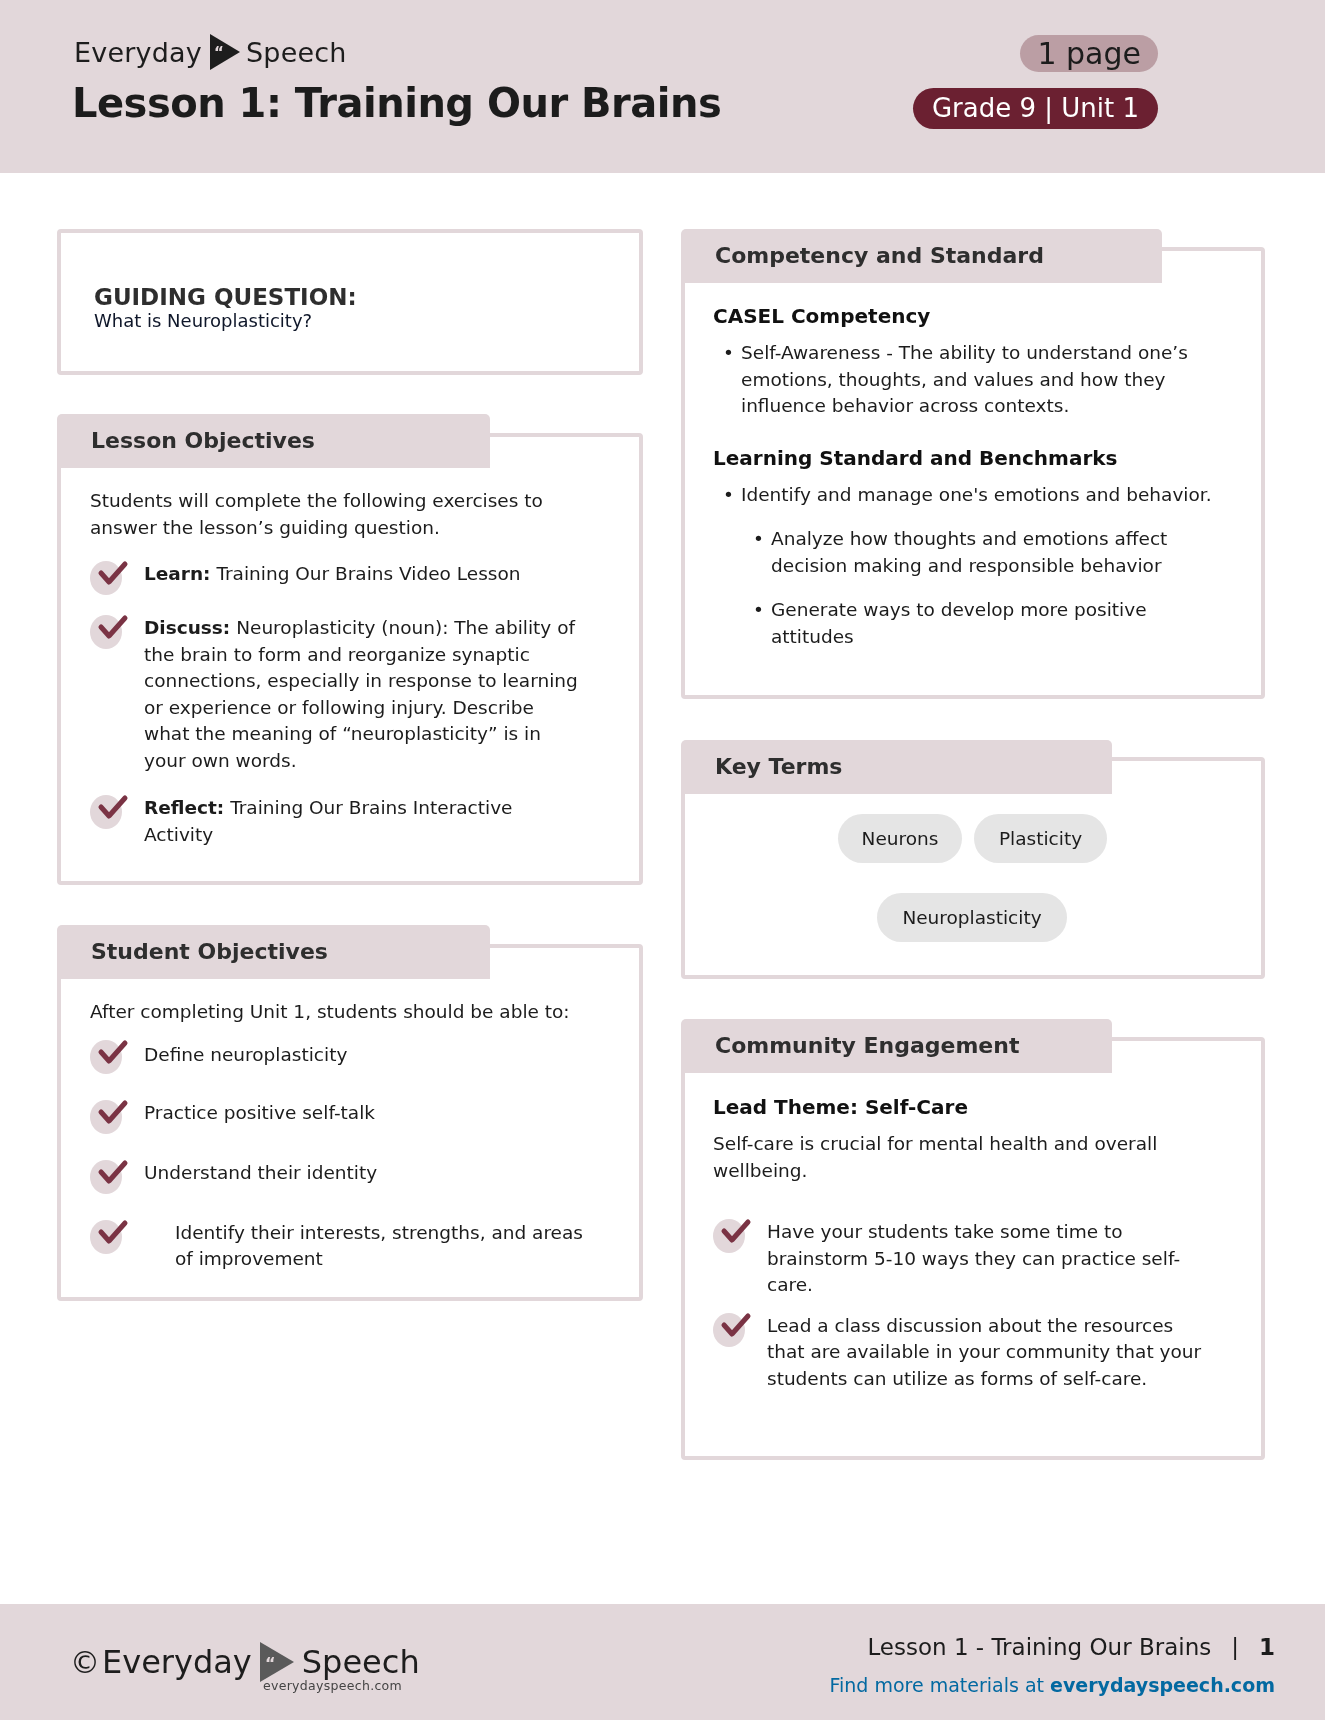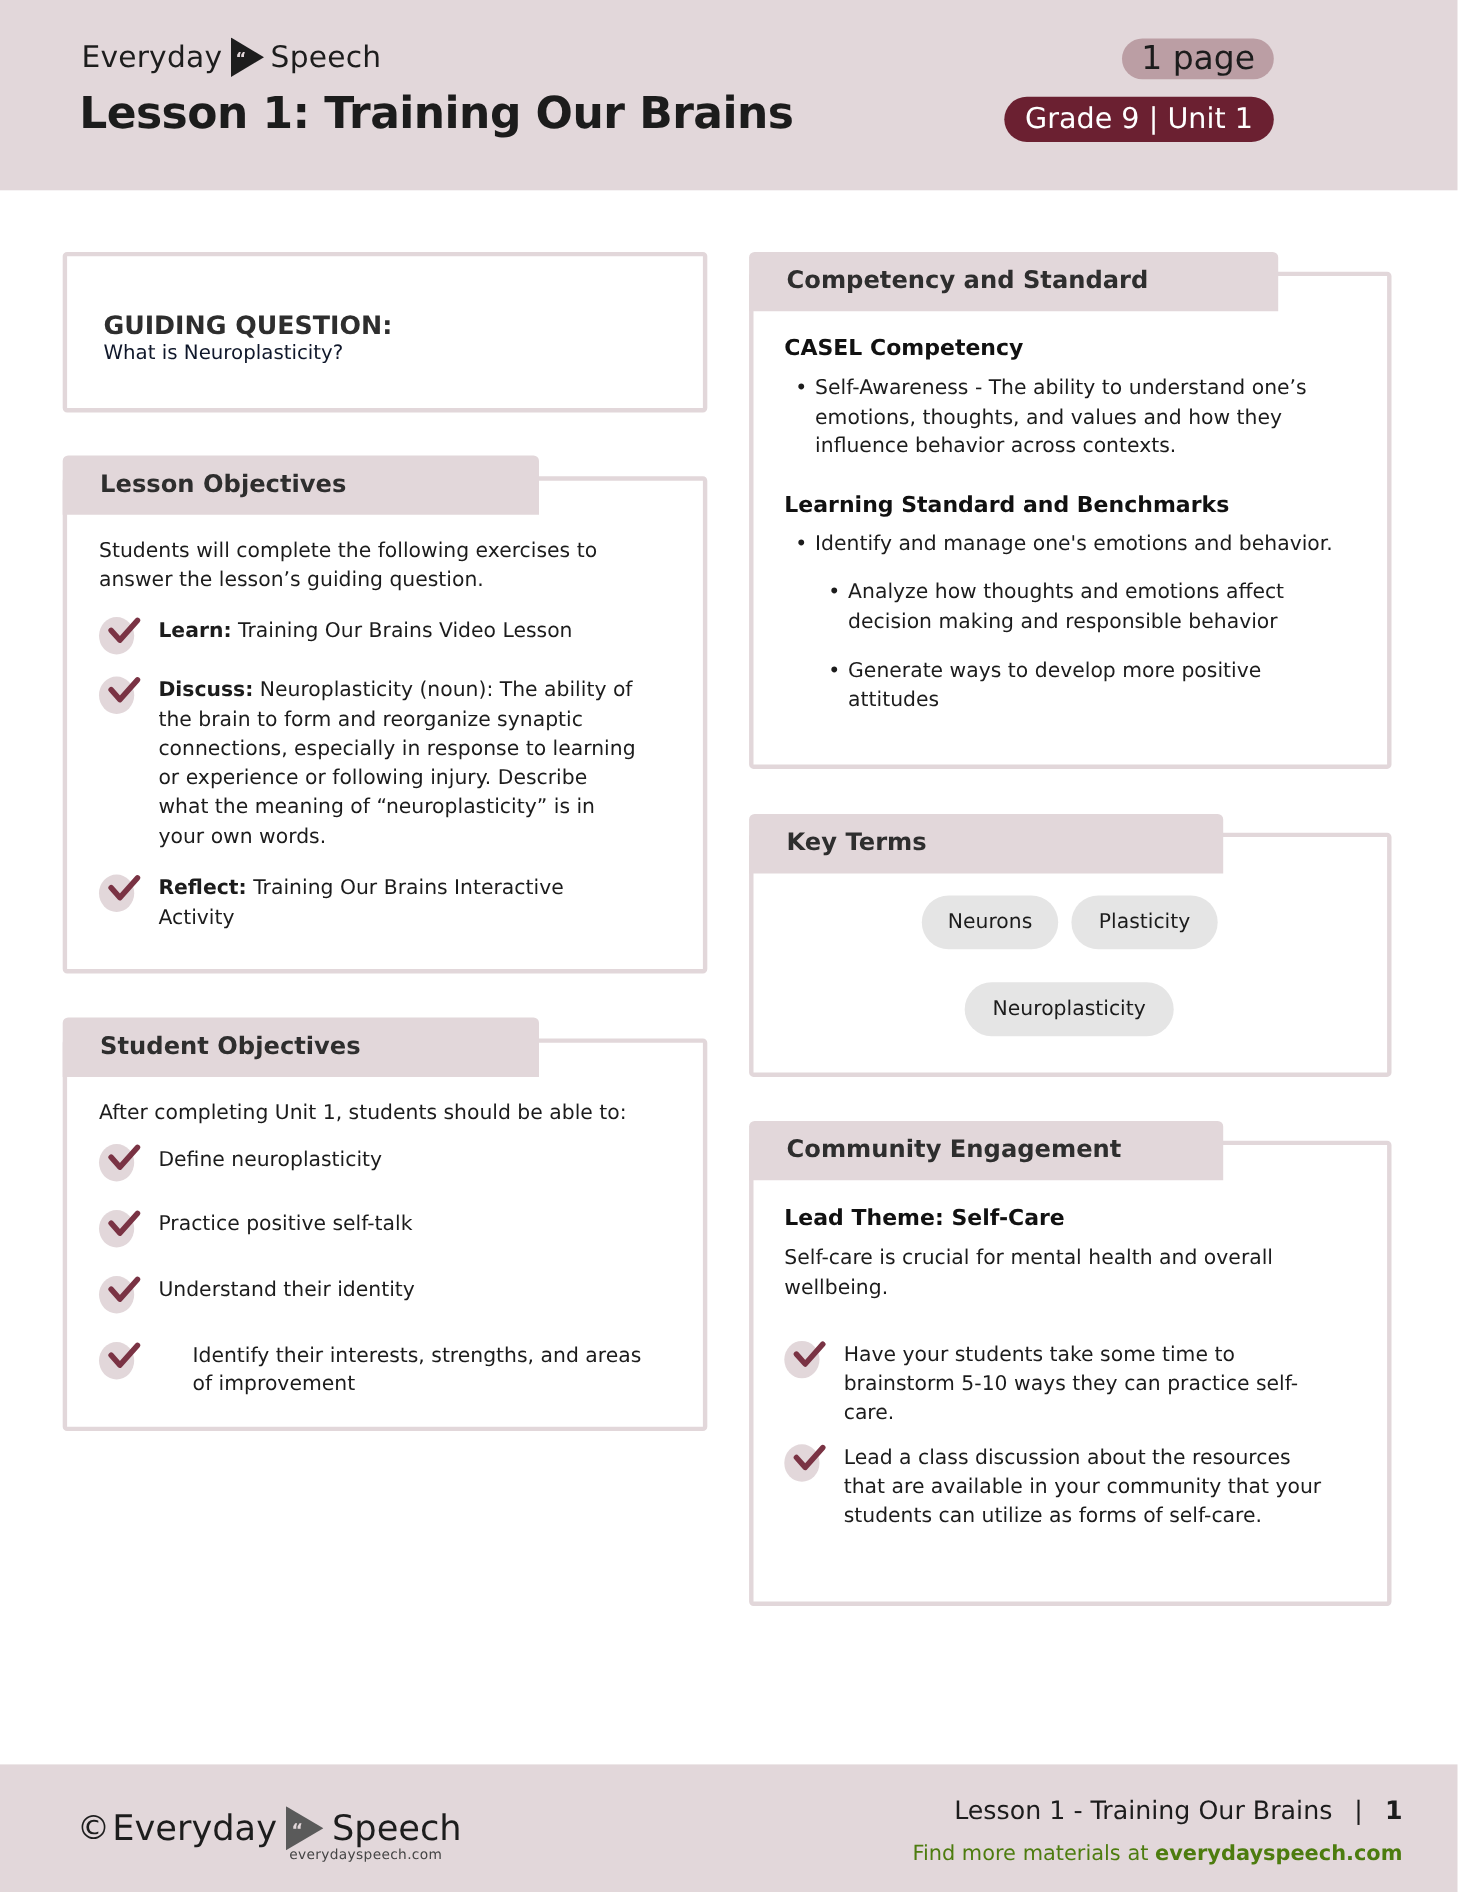--- a/index.html
+++ b/index.html
@@ -33,21 +33,21 @@
 
   .chip { display: inline-block; height: 49px; line-height: 49px; padding: 0 22px; border-radius: 25px; background: #e5e5e5; font-family: "DejaVu Sans", sans-serif; font-size: 18.5px; color: #1c1c1c; }
 
   .footer { position: absolute; left: 0; top: 1604px; width: 1325px; height: 116px; background: #e2d7da; }
   .f-brand { position: absolute; left: 70px; top: 38px; display: flex; align-items: center; font-family: "DejaVu Sans", sans-serif; font-size: 32px; color: #1d1d1d; }
   .f-brand .copy { font-size: 30px; margin-right: 2px; }
   .f-brand .play { display: inline-block; width: 34px; height: 40px; margin: 0 8px; }
   .f-url { position: absolute; left: 263px; top: 74px; font-family: "DejaVu Sans", sans-serif; font-size: 12.5px; color: #444; letter-spacing: 0.3px; }
   .f-lesson { position: absolute; right: 50px; top: 30px; font-family: "DejaVu Sans", sans-serif; font-size: 23px; color: #1c1c1c; display: flex; }
   .f-lesson .sep { margin: 0 20px; }
-  .f-find { position: absolute; right: 50px; top: 70px; font-family: "DejaVu Sans", sans-serif; font-size: 19px; color: #4d7c0f; }
+  .f-find { position: absolute; right: 50px; top: 70px; font-family: "DejaVu Sans", sans-serif; font-size: 19px; color: #0369a1; }
 </style>
 </head>
 <body>
 
 <div class="header">
   <div class="brand">
     <span>Everyday</span>
     <span class="play">
       <svg viewBox="0 0 30 36">
           <polygon points="0,0 30,18 0,36" fill="#1d1d1d"></polygon>

